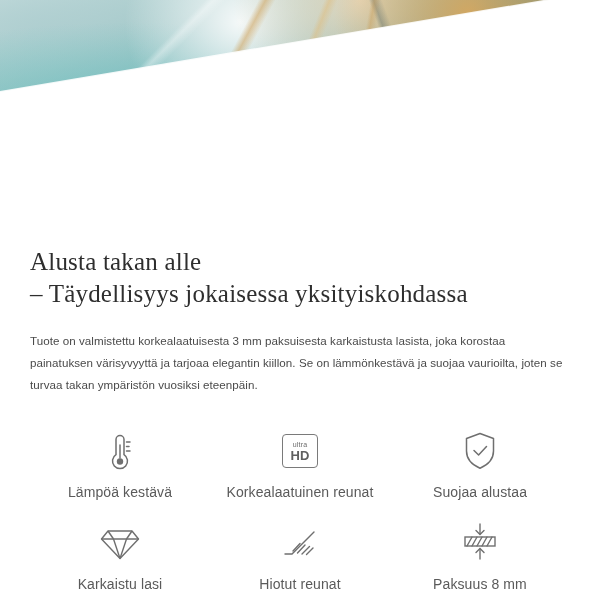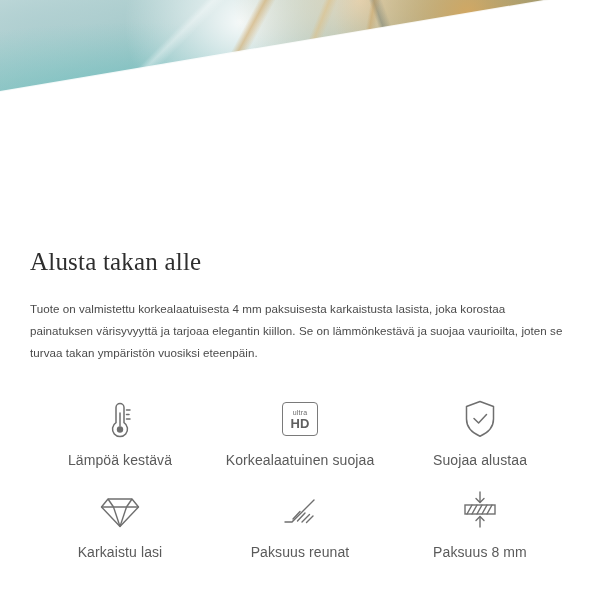--- a/index.html
+++ b/index.html
@@ -206,23 +206,24 @@
     <div class="glass-edge"></div>
     <div class="glass-cut"></div>
     <div class="sparkle s1"></div>
     <div class="sparkle s2"></div>
   </div>
 
   <div class="content">
 
     <h1 class="headline">
       <span>Alusta takan alle</span>
+      <span class="line2">– Täydellisyys jokaisessa yksityiskohdassa</span>
     </h1>
 
-    <p class="paragraph">Tuote on valmistettu korkealaatuisesta 4 mm paksuisesta karkaistusta lasista, joka korostaa painatuksen värisyvyyttä ja tarjoaa elegantin kiillon. Se on lämmönkestävä ja suojaa vaurioilta, joten se turvaa takan ympäristön vuosiksi eteenpäin.</p>
+    <p class="paragraph">Tuote on valmistettu korkealaatuisesta 3 mm paksuisesta karkaistusta lasista, joka korostaa painatuksen värisyvyyttä ja tarjoaa elegantin kiillon. Se on lämmönkestävä ja suojaa vaurioilta, joten se turvaa takan ympäristön vuosiksi eteenpäin.</p>
 
     <div class="features">
 
       <div class="feature">
         <div class="feature-icon">
           <svg width="30" height="44" viewBox="0 0 30 44" fill="none" stroke="#6f6f6f" stroke-width="1.5" stroke-linecap="round">
             <path d="M15 6.5a4 4 0 0 1 4 4v15.2a7.5 7.5 0 1 1-8 0V10.5a4 4 0 0 1 4-4z"></path>
             <line x1="15" y1="16" x2="15" y2="29"></line>
             <circle cx="15" cy="32.5" r="3.2" fill="#6f6f6f" stroke="none"></circle>
             <line x1="21.5" y1="13" x2="25" y2="13"></line>
@@ -233,21 +234,21 @@
         <div class="feature-label">Lämpöä kestävä</div>
       </div>
 
       <div class="feature">
         <div class="feature-icon">
           <div class="hd-box">
             <span class="ultra">ultra</span>
             <span class="hd">HD</span>
           </div>
         </div>
-        <div class="feature-label">Korkealaatuinen suojaa</div>
+        <div class="feature-label">Korkealaatuinen reunat</div>
       </div>
 
       <div class="feature">
         <div class="feature-icon">
           <svg width="38" height="44" viewBox="0 0 38 44" fill="none" stroke="#6f6f6f" stroke-width="1.5" stroke-linecap="round" stroke-linejoin="round">
             <path d="M19 4.5 L32.5 9.5 V22 c0 9-7 14.4-13.5 17.2C12.5 36.4 5.5 31 5.5 22 V9.5 Z"></path>
             <polyline points="13,21.5 17.6,26 25.5,17.5"></polyline>
           </svg>
         </div>
         <div class="feature-label">Suojaa alustaa</div>
@@ -270,21 +271,21 @@
       <div class="feature">
         <div class="feature-icon">
           <svg width="40" height="34" viewBox="0 0 40 34" fill="none" stroke="#6f6f6f" stroke-width="1.4" stroke-linecap="round">
             <path d="M5 28 L12 28 L34 6"></path>
             <line x1="13" y1="25" x2="20" y2="17.5"></line>
             <line x1="17.5" y1="27" x2="25" y2="19"></line>
             <line x1="22" y1="28" x2="29.5" y2="20.5"></line>
             <line x1="26.5" y1="28.5" x2="33" y2="22"></line>
           </svg>
         </div>
-        <div class="feature-label">Paksuus reunat</div>
+        <div class="feature-label">Hiotut reunat</div>
       </div>
 
       <div class="feature">
         <div class="feature-icon">
           <svg width="40" height="44" viewBox="0 0 40 44" fill="none" stroke="#6f6f6f" stroke-width="1.4" stroke-linecap="round">
             <line x1="20" y1="3" x2="20" y2="13"></line>
             <polyline points="16,9.5 20,13.5 24,9.5"></polyline>
             <rect x="5" y="16" width="30" height="9"></rect>
             <line x1="7" y1="25" x2="12" y2="16"></line>
             <line x1="12" y1="25" x2="17" y2="16"></line>

